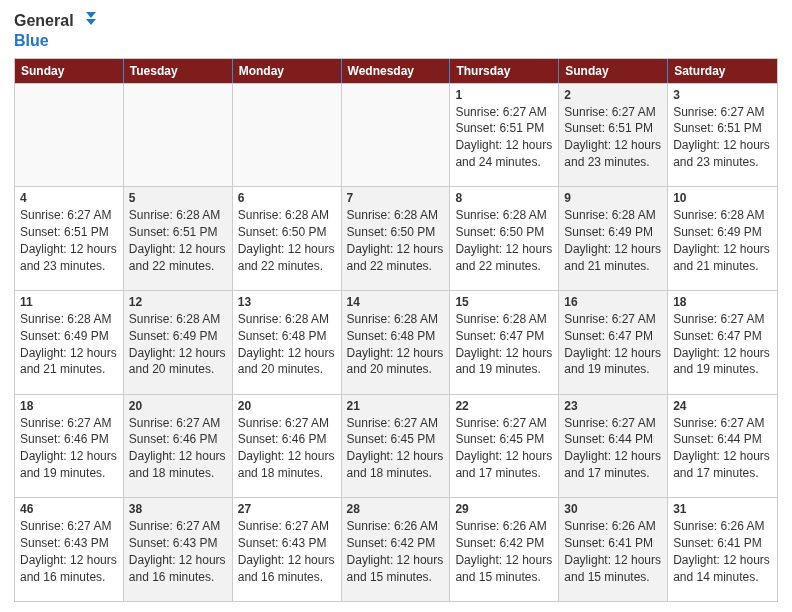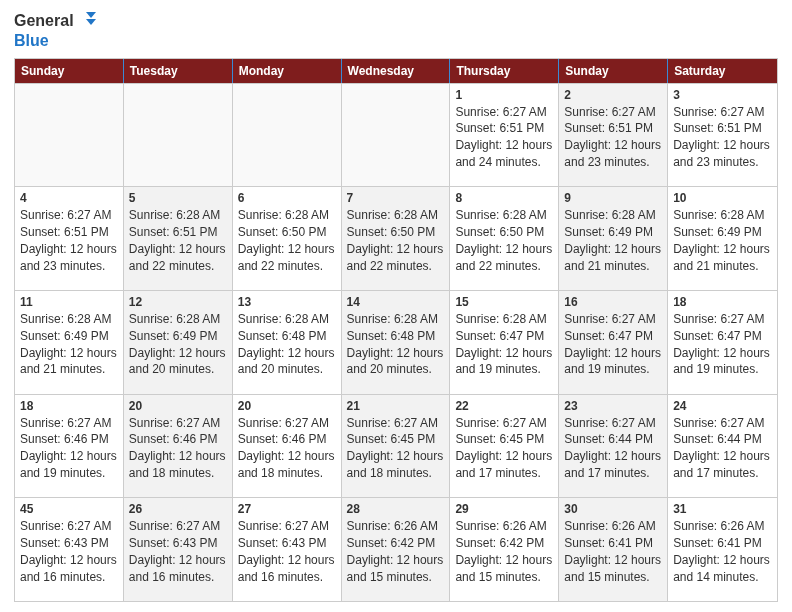--- a/index.html
+++ b/index.html
@@ -233,25 +233,25 @@
             <span class="day-num">23</span>
             <div class="cell-text">Sunrise: 6:27 AM<br>Sunset: 6:44 PM<br>Daylight: 12 hours and 17 minutes.</div>
           </div>
           <div class="cal-cell">
             <span class="day-num">24</span>
             <div class="cell-text">Sunrise: 6:27 AM<br>Sunset: 6:44 PM<br>Daylight: 12 hours and 17 minutes.</div>
           </div>
         </div>
         <div class="cal-row">
           <div class="cal-cell">
-            <span class="day-num">45</span>
+            <span class="day-num">46</span>
             <div class="cell-text">Sunrise: 6:27 AM<br>Sunset: 6:43 PM<br>Daylight: 12 hours and 16 minutes.</div>
           </div>
           <div class="cal-cell shaded">
-            <span class="day-num">26</span>
+            <span class="day-num">38</span>
             <div class="cell-text">Sunrise: 6:27 AM<br>Sunset: 6:43 PM<br>Daylight: 12 hours and 16 minutes.</div>
           </div>
           <div class="cal-cell">
             <span class="day-num">27</span>
             <div class="cell-text">Sunrise: 6:27 AM<br>Sunset: 6:43 PM<br>Daylight: 12 hours and 16 minutes.</div>
           </div>
           <div class="cal-cell shaded">
             <span class="day-num">28</span>
             <div class="cell-text">Sunrise: 6:26 AM<br>Sunset: 6:42 PM<br>Daylight: 12 hours and 15 minutes.</div>
           </div>

